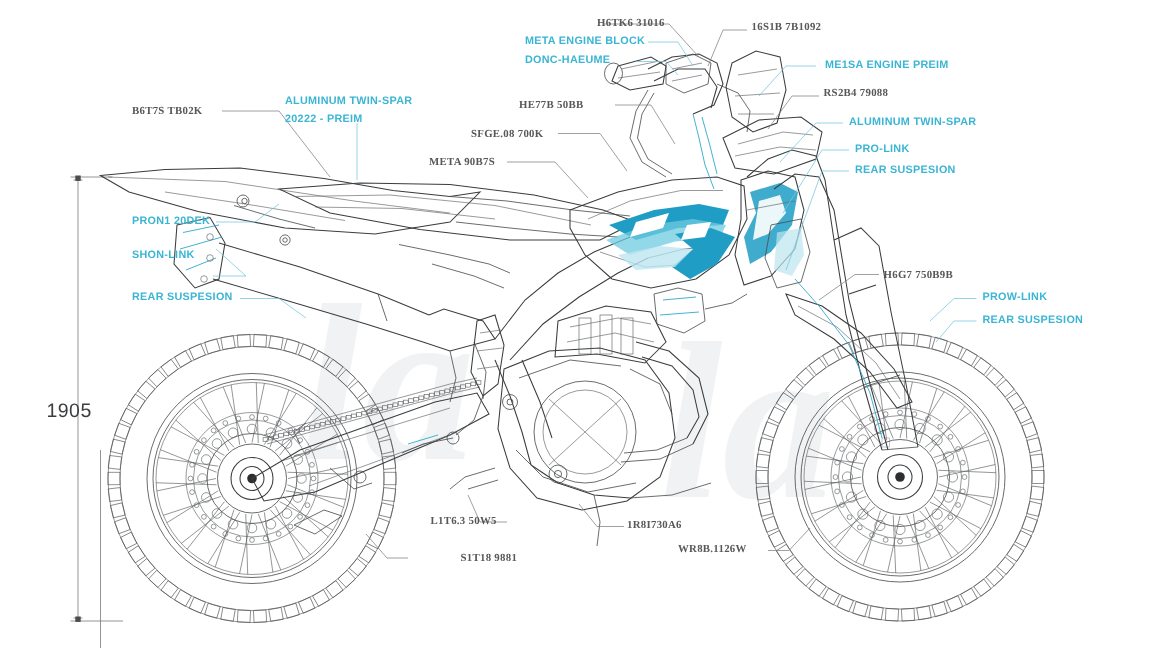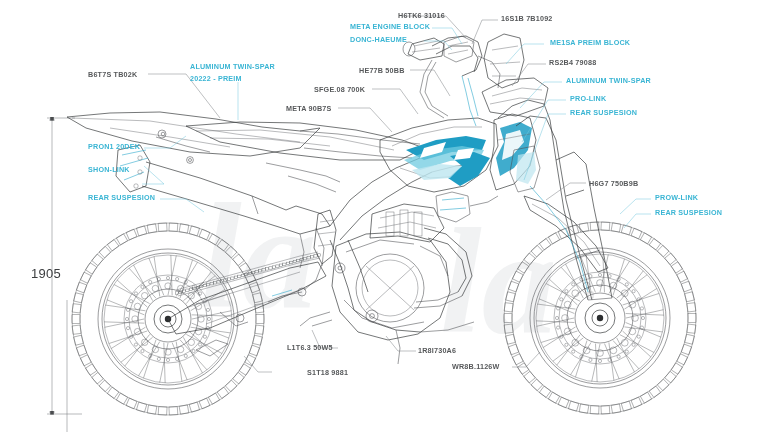--- a/index.html
+++ b/index.html
@@ -14,21 +14,21 @@
   .lbl{
     position:absolute;
     font-family:"Liberation Sans", sans-serif;
     font-size:7.2px;
     font-weight:700;
     letter-spacing:.2px;
     white-space:nowrap;
     line-height:9.5px;
   }
   .lbl.cyan{color:#3ab5d4;}
-  .lbl.gray{color:#56585a;}
+  .lbl.gray{color:#56585a;font-family:Liberation Serif, serif;}
   .dim-text{
     position:absolute;
     font-family:"Liberation Sans", sans-serif;
     font-size:13px;
     font-weight:400;
     color:#3b3d3f;
     letter-spacing:.3px;
   }
   .wm{
     position:absolute;
@@ -654,24 +654,24 @@
   <div class="lbl gray" style="left:88px;top:70px;">B6T7S TB02K</div>
   <div class="lbl cyan" style="left:190px;top:62px;">ALUMINUM TWIN-SPAR</div>
   <div class="lbl cyan" style="left:190px;top:74px;">20222 - PREIM</div>
   <div class="lbl cyan" style="left:88px;top:142px;">PRON1 20DEK</div>
   <div class="lbl cyan" style="left:88px;top:165px;">SHON-LINK</div>
   <div class="lbl cyan" style="left:88px;top:193px;">REAR SUSPESION</div>
   <div class="lbl cyan" style="left:350px;top:22px;">META ENGINE BLOCK</div>
   <div class="lbl cyan" style="left:350px;top:35px;">DONC-HAEUME</div>
   <div class="lbl gray" style="left:398px;top:11px;">H6TK6 31016</div>
   <div class="lbl gray" style="left:501px;top:14px;">16S1B 7B1092</div>
-  <div class="lbl gray" style="left:347px;top:66px;padding-left:12px;">HE77B 50BB</div>
+  <div class="lbl gray" style="left:334px;top:66px;padding-left:12px;">HE77B 50BB</div>
   <div class="lbl gray" style="left:314px;top:85px;">SFGE.08  700K</div>
   <div class="lbl gray" style="left:286px;top:104px;">META 90B7S</div>
-  <div class="lbl cyan" style="left:550px;top:38px;">ME1SA PREIM BLOCK</div>
+  <div class="lbl cyan" style="left:550px;top:38px;">ME1SA ENGINE PREIM</div>
   <div class="lbl gray" style="left:549px;top:58px;text-align:center;">RS2B4 79088</div>
   <div class="lbl cyan" style="left:566px;top:76px;">ALUMINUM TWIN-SPAR</div>
   <div class="lbl cyan" style="left:570px;top:94px;">PRO-LINK</div>
   <div class="lbl cyan" style="left:570px;top:108px;">REAR SUSPESION</div>
   <div class="lbl gray" style="left:589px;top:179px;">H6G7 750B9B</div>
   <div class="lbl cyan" style="left:655px;top:193px;">PROW-LINK</div>
   <div class="lbl cyan" style="left:655px;top:208px;">REAR SUSPESION</div>
   <div class="lbl gray" style="left:287px;top:343px;">L1T6.3 50W5</div>
   <div class="lbl gray" style="left:274px;top:368px;padding-left:33px;">S1T18 9881</div>
   <div class="lbl gray" style="left:418px;top:346px;">1R8I730A6</div>

